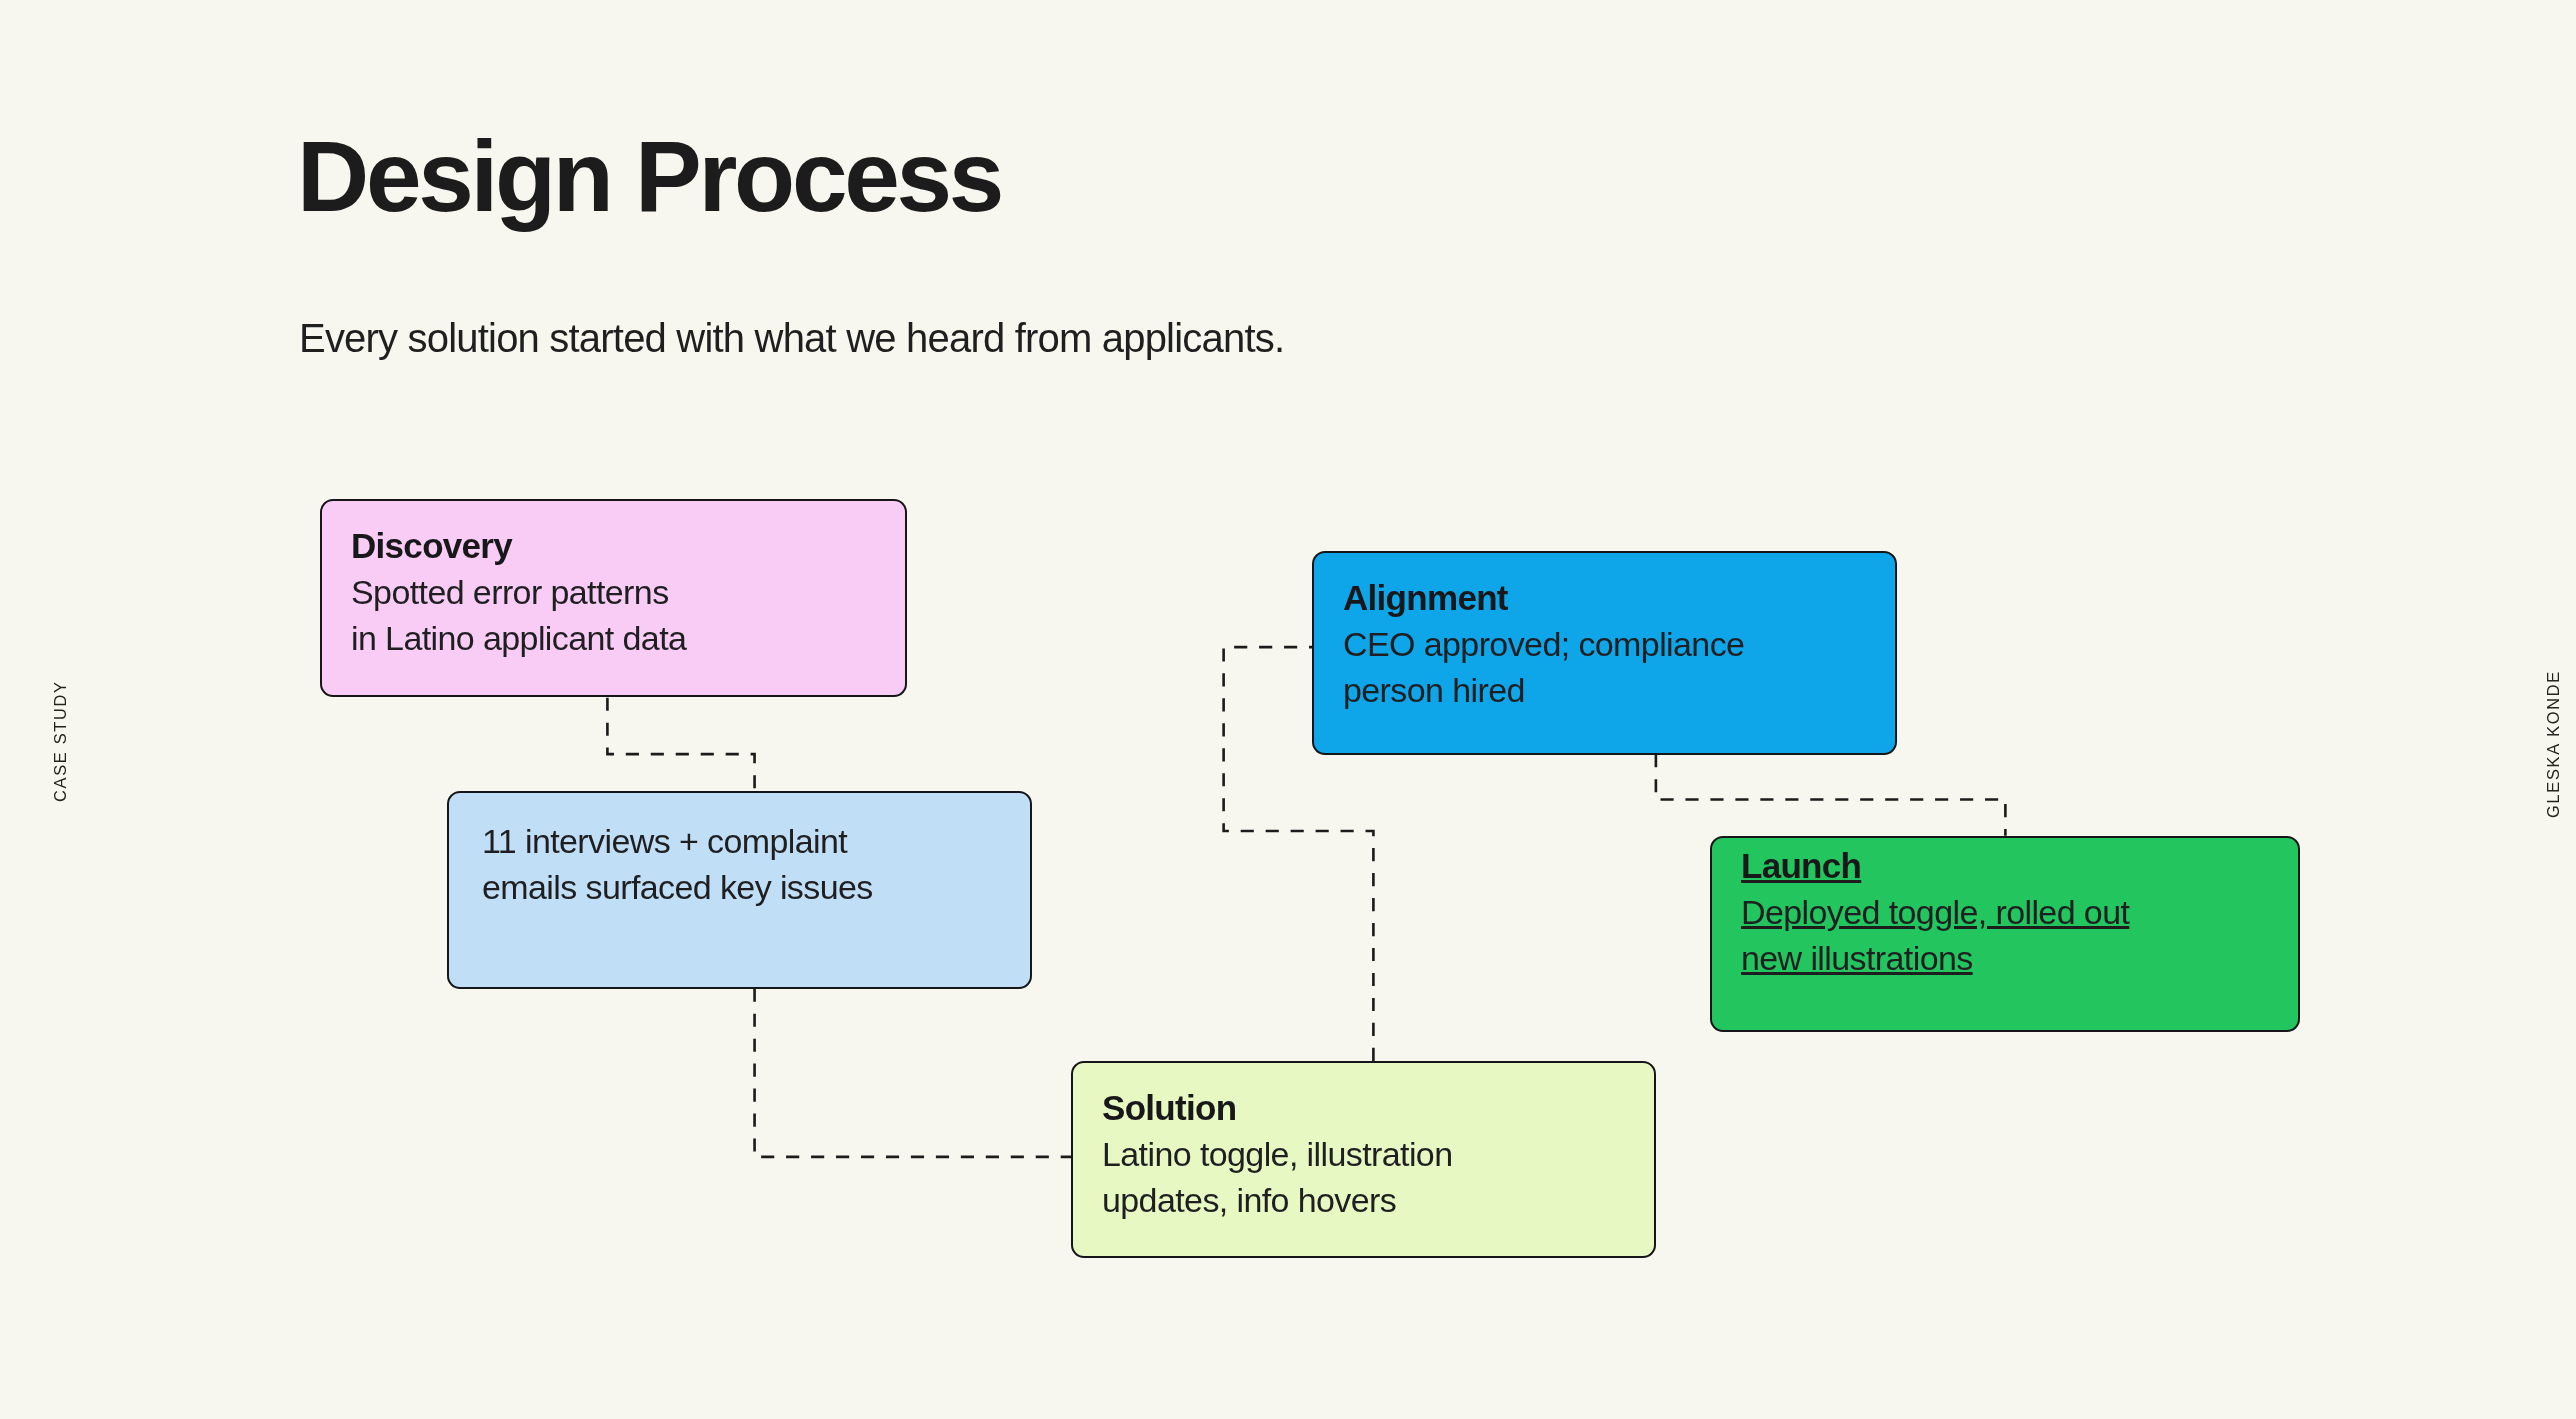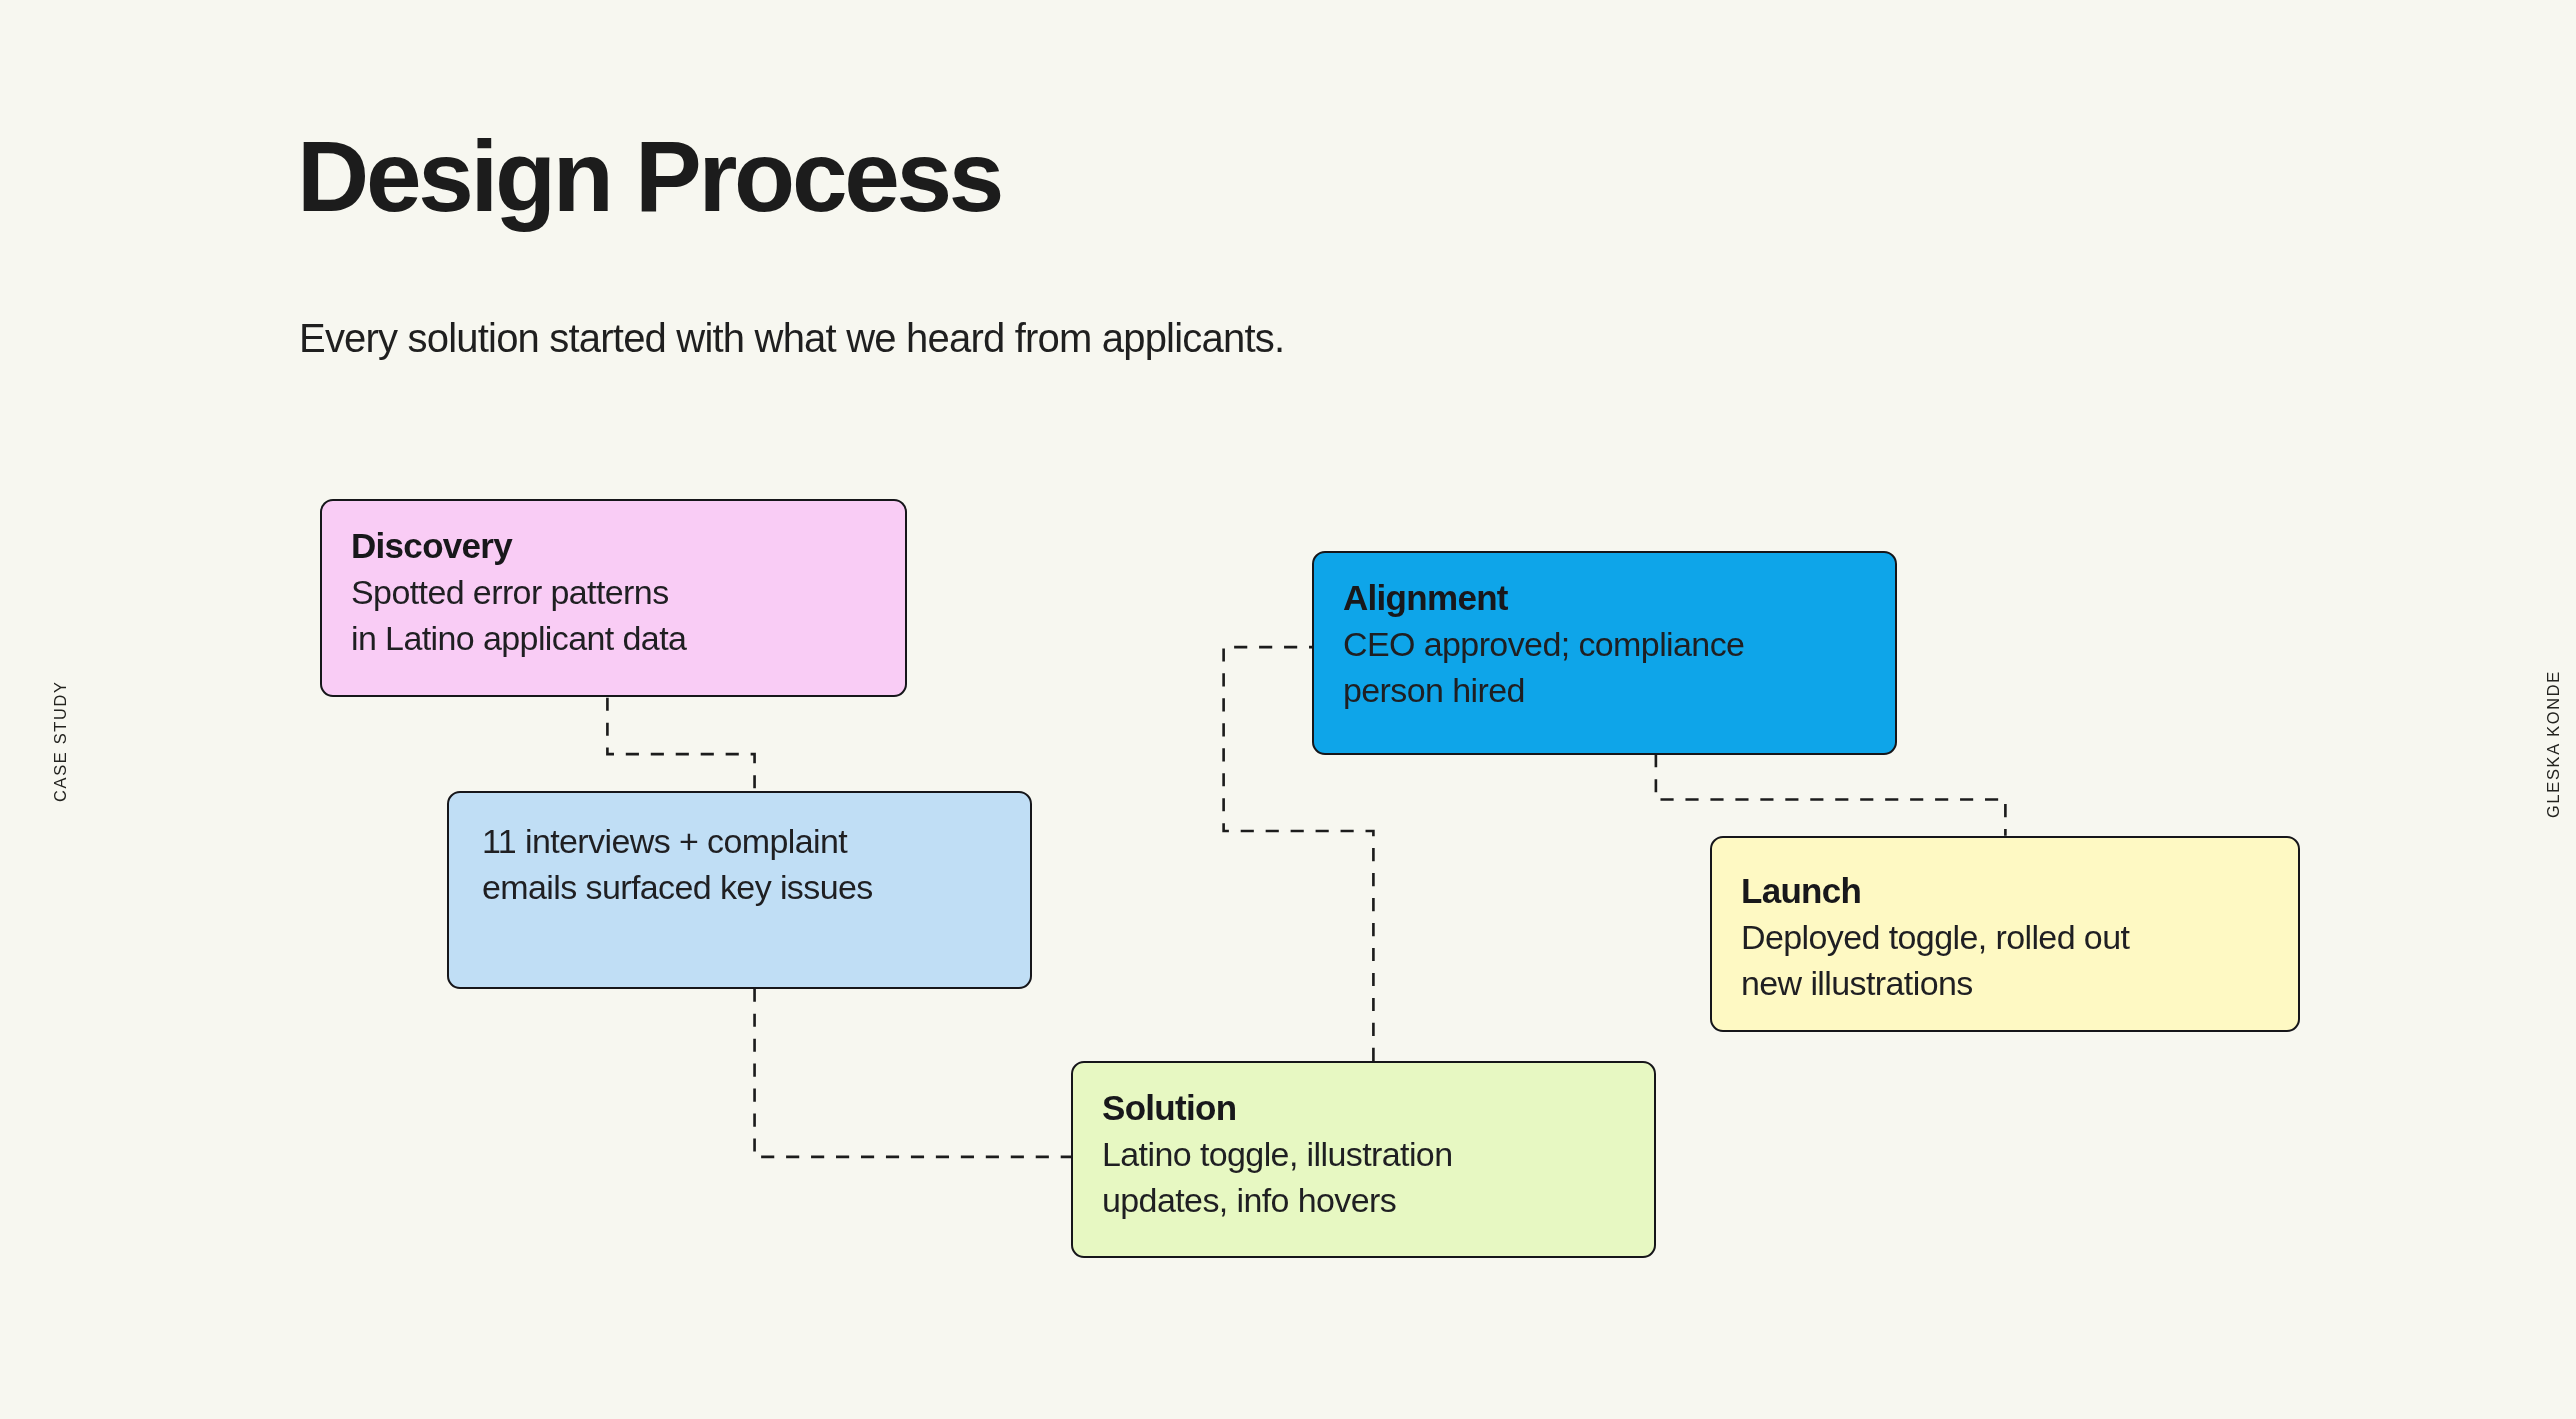--- a/index.html
+++ b/index.html
@@ -97,21 +97,21 @@
     line-height: 1.34;
     margin: 0;
     color: #1F1F22;
     white-space: pre-line;
   }
 
   #card-discovery { left: 320px;  top: 499px;  width: 587px; height: 198px; background: #F9CCF5; }
   #card-research  { left: 447px;  top: 791px; width: 585px; height: 198px; background: #C0DEF5; padding-left: 33px; }
   #card-solution  { left: 1071px; top: 1061px; width: 585px; height: 197px; background: #E7F8C2; }
   #card-alignment { left: 1312px; top: 551px;  width: 585px; height: 204px; background: #0ea5e9; }
-  #card-launch    { left: 1710px; top: 836px; width: 590px; height: 196px; background: #fef9c3; padding-top: 34px; }
+  #card-launch    { left: 1710px; top: 836px; width: 590px; height: 196px; background: #22c55e; padding-top: 9px; text-decoration: underline; }
 </style>
 </head>
 <body>
 
 <div id="page-title">Design Process</div>
 
 <div id="page-subtitle">Every solution started with what we heard from applicants.</div>
 
 <div class="side-label" id="side-label-left">CASE STUDY</div>
 

